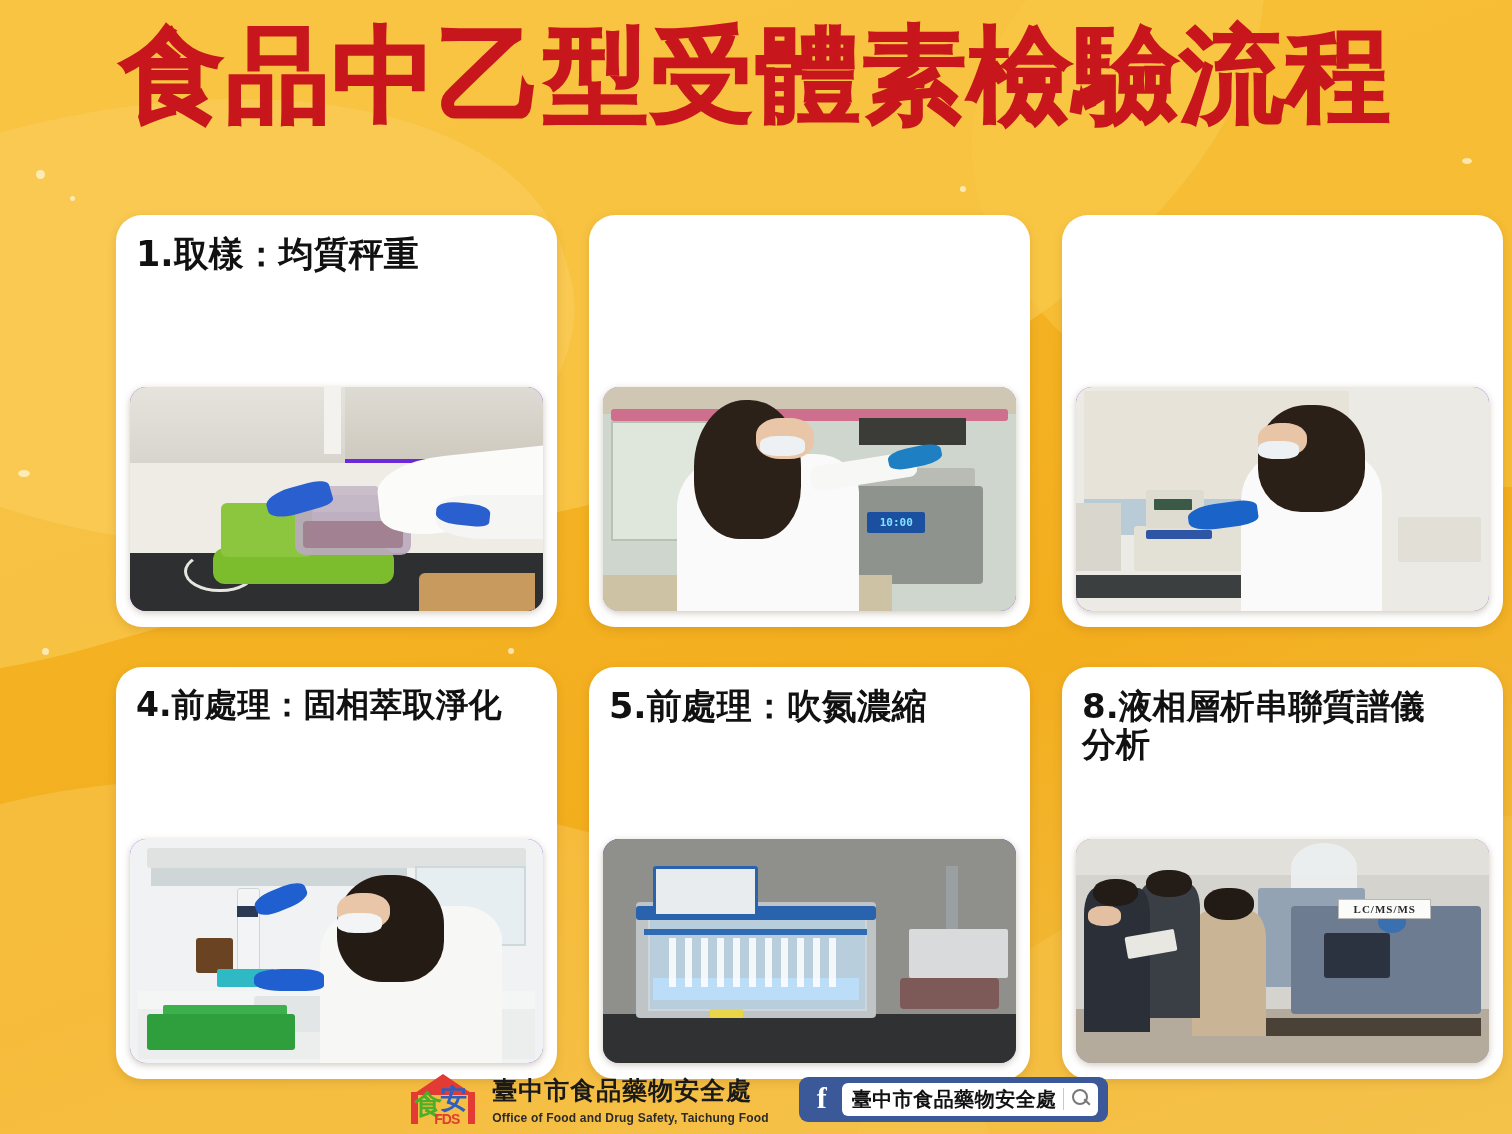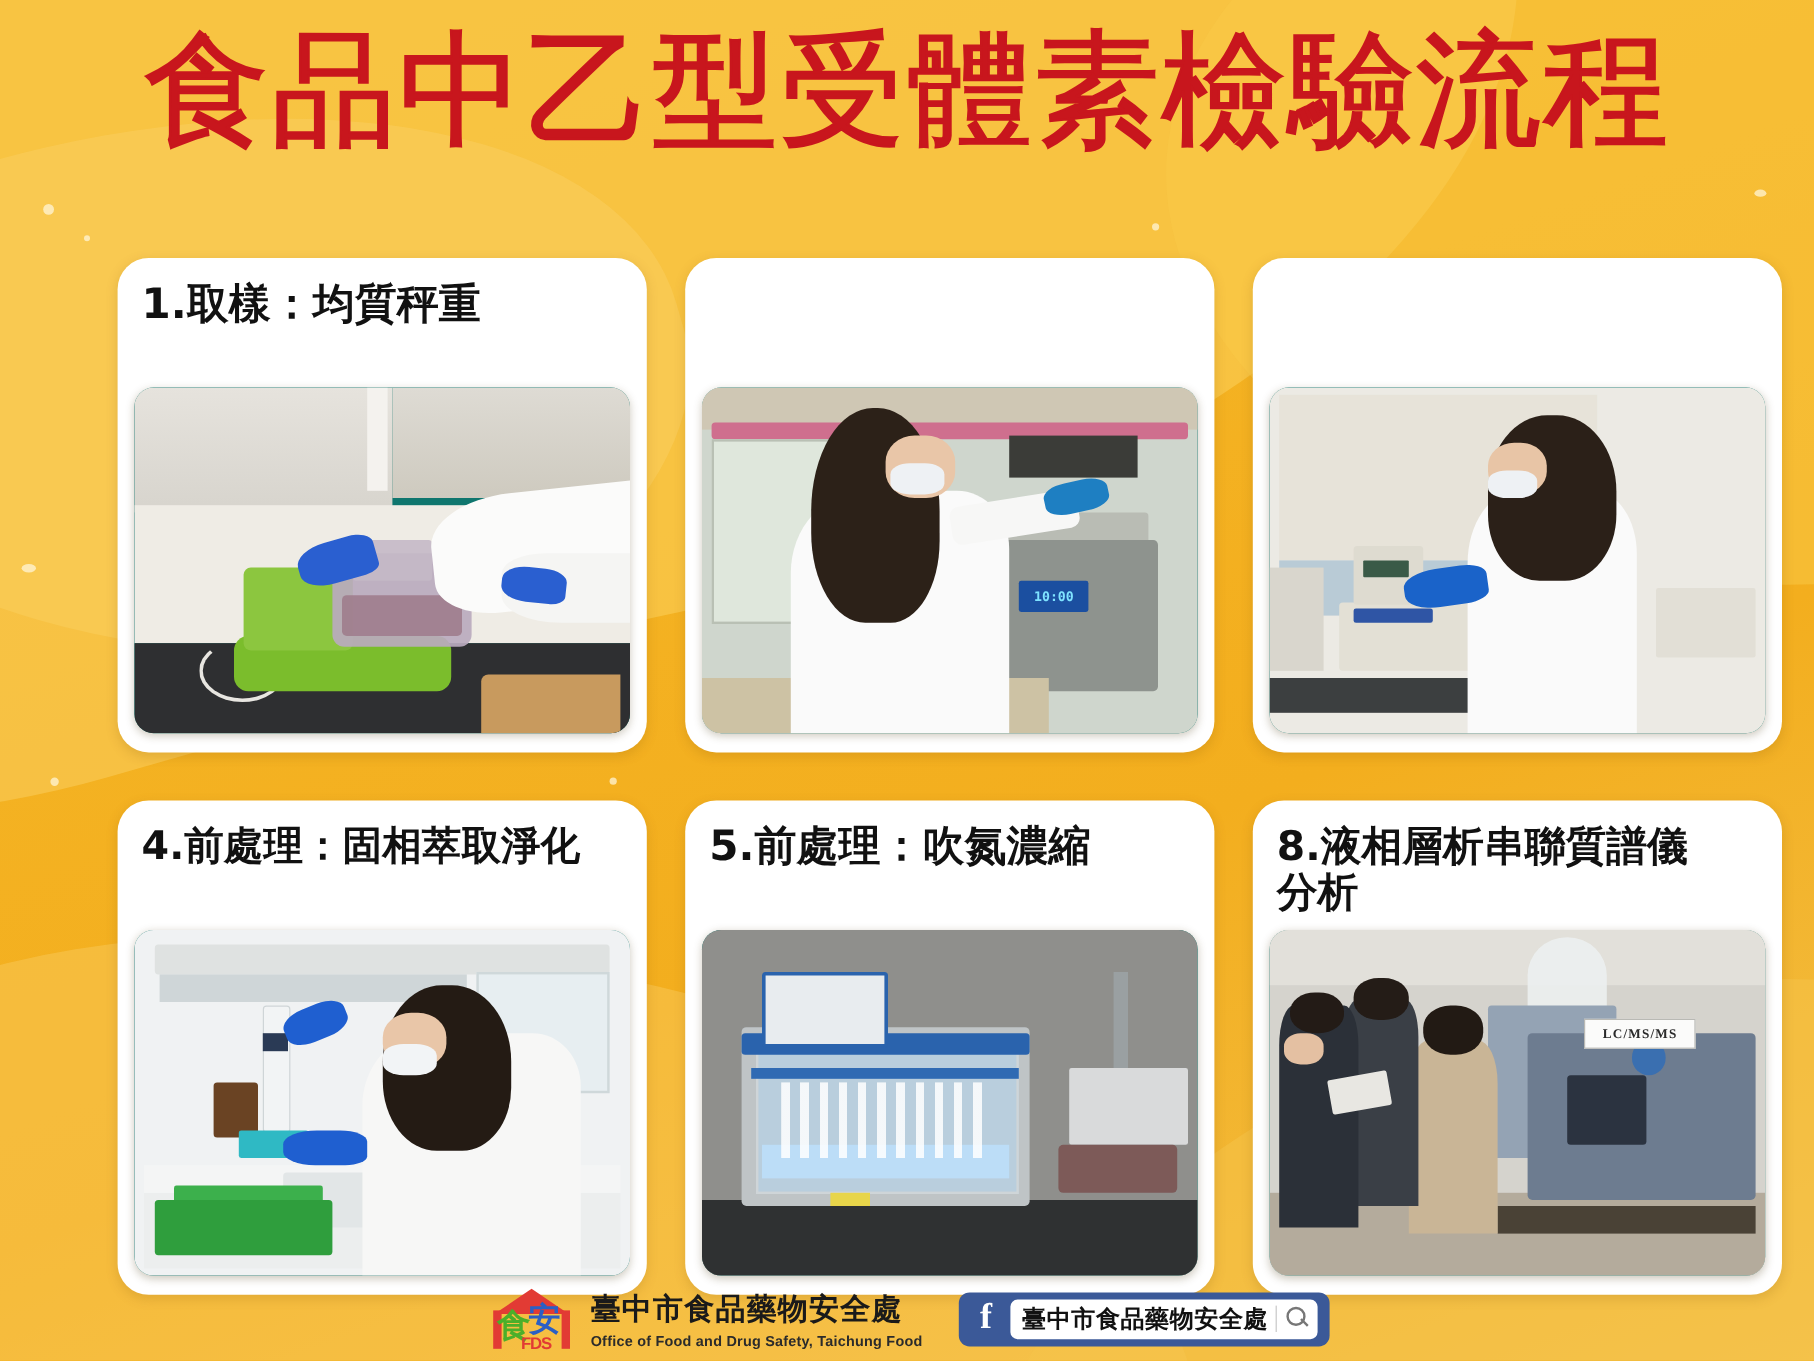--- a/index.html
+++ b/index.html
@@ -41,51 +41,51 @@
     background:#f6c34a;border-radius:55% 45% 50% 50%;
     transform:rotate(-10deg);opacity:.5;
   }
   .sparkle{position:absolute;background:#fff6dc;border-radius:50%;opacity:.72;}
 
   
   .title-wrap{position:absolute;left:0;top:14px;width:1512px;text-align:center;}
   .title{
     display:inline-block;
     font-family:"DejaVu Sans","Liberation Sans",sans-serif;
-    font-weight:normal;font-size:104px;line-height:1.18;
+    font-weight:bold;font-size:104px;line-height:1.18;
     color:#c8161d;letter-spacing:2px;
     -webkit-text-stroke:2px #c8161d;
   }
 
   
   .grid{
-    position:absolute;left:62px;top:215px;width:1388px;
+    position:absolute;left:80px;top:215px;width:1388px;
     display:grid;grid-template-columns:441px 441px 441px;
     grid-template-rows:412px 412px;
     column-gap:32px;row-gap:40px;padding-left:36px;
   }
   .card{
     position:relative;background:#fff;border-radius:26px;
     box-shadow:0 3px 10px rgba(120,70,0,.17);
     padding:14px 14px 0 14px;box-sizing:border-box;
     display:flex;flex-direction:column;
   }
   .card-title{
     font-family:"DejaVu Sans","Liberation Sans",sans-serif;
     font-weight:bold;color:#111;
     font-size:35px;line-height:1.12;
     margin:6px 0 0 6px;white-space:nowrap;
   }
   .card-title.two-line{white-space:normal;font-size:34px;}
   .card-title.wide{font-size:33px;}
   .photo{
-    position:relative;margin:auto 0 16px 0;width:100%;height:288px;
+    position:relative;margin:auto 0 16px 0;width:100%;height:224px;
     border-radius:16px;overflow:hidden;
     box-shadow:0 2px 7px rgba(80,60,20,.28);
-    background:#0f766e;
+    background:#6d28d9;
   }
   .photo .ph{position:absolute;}
 
   
   .p1-blindA{left:0;top:0;width:52%;height:36%;background:linear-gradient(180deg,#e6e3dd,#d7d4cd);}
   .p1-blindB{left:52%;top:0;width:48%;height:32%;background:linear-gradient(180deg,#dedbd4,#cecabf);}
   .p1-strip{left:47%;top:0;width:4%;height:30%;background:#f4f2ee;}
   .p1-wall{left:0;top:34%;width:100%;height:40%;background:#efece5;}
   .p1-bench{left:0;top:74%;width:100%;height:26%;background:#2e2f31;}
   .p1-board{right:2%;top:83%;width:28%;height:17%;background:#c89a5e;border-radius:6px 0 0 0;}

